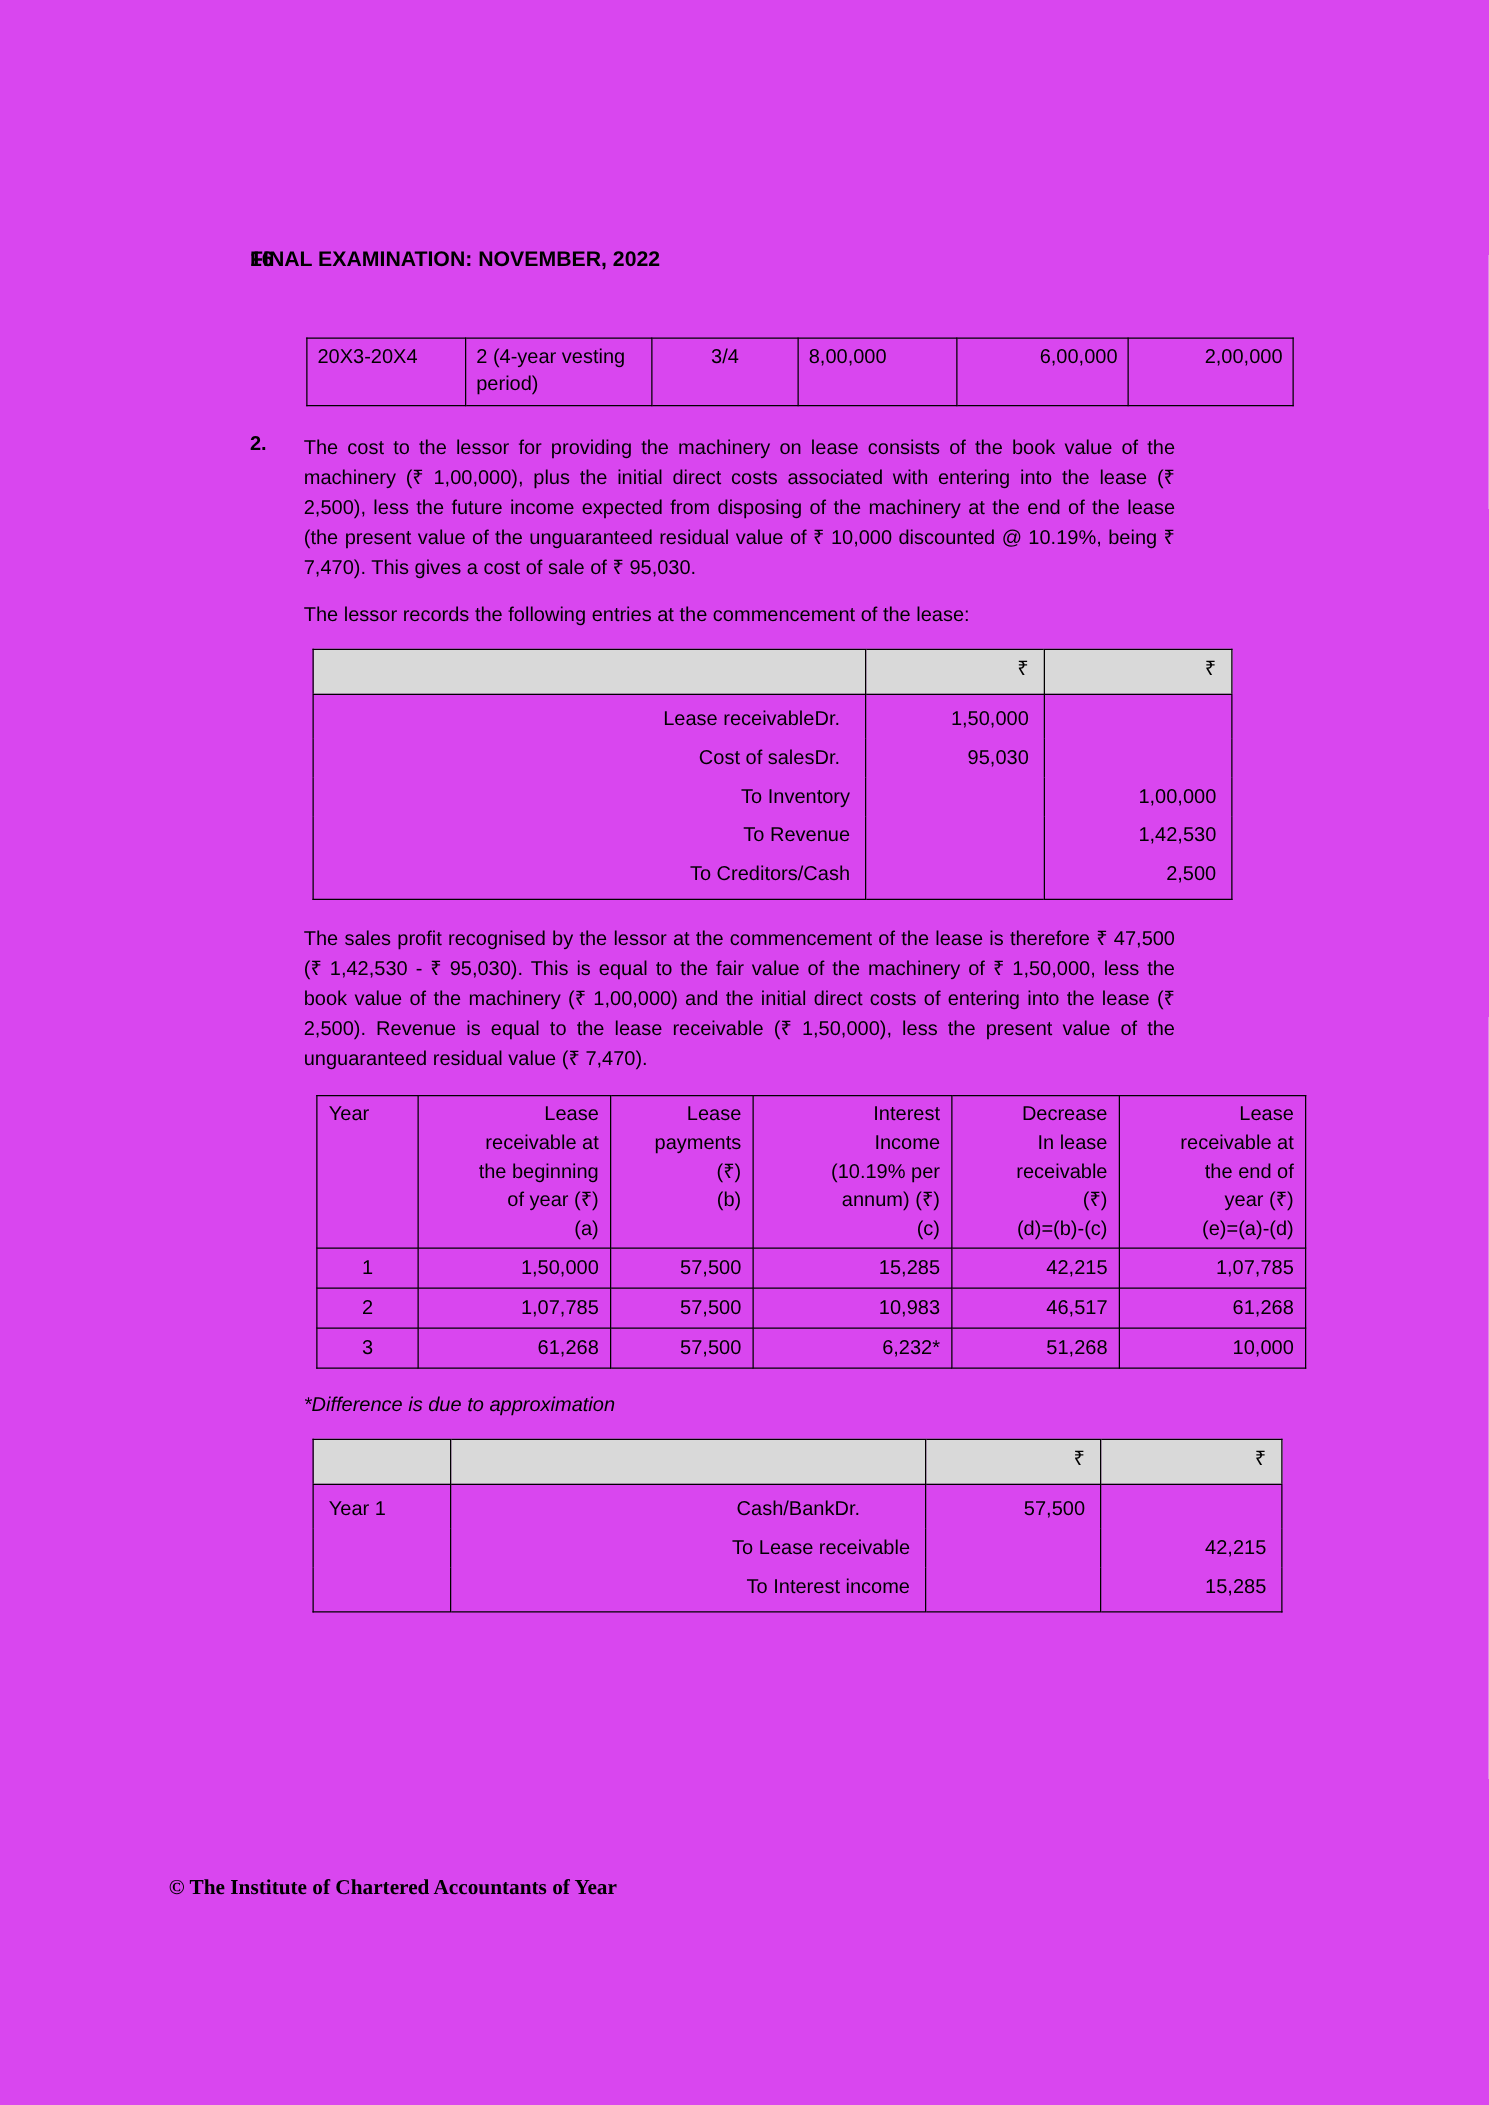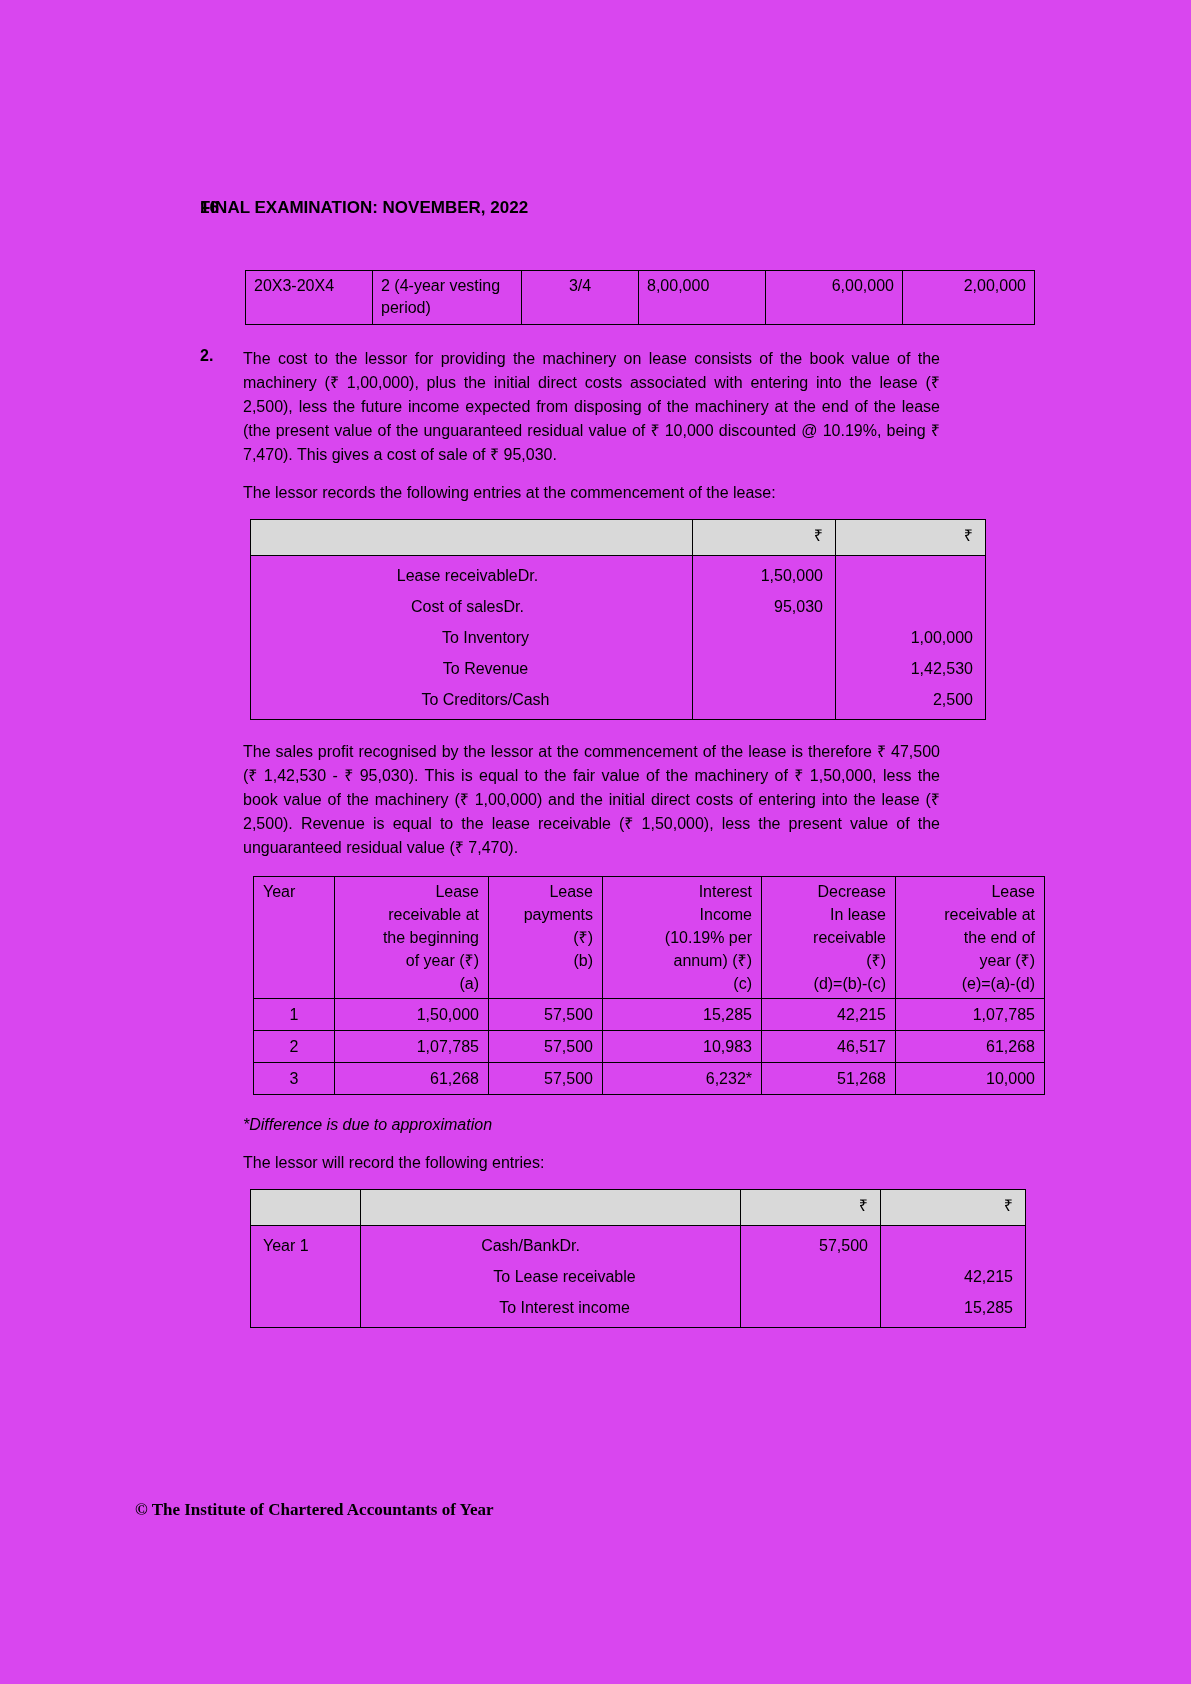--- a/index.html
+++ b/index.html
@@ -43,21 +43,21 @@
   .journal .desc{border-right:1px solid #000;}
   .j1 .desc{width:417px;}
   .j2 .yearcol{width:85px;border-right:1px solid #000;}
   .j2 .desc{width:355px;}
   .journal .a1{border-right:1px solid #000;text-align:right;}
   .j1 .a1{width:118px;}
   .j2 .a1{width:115px;}
   .journal .a2{text-align:right;}
   .j1 .a2{width:125px;}
   .j2 .a2{width:120px;}
-  .descflex{display:flex;justify-content:center;}
+  .descflex{display:flex;justify-content:flex-end;}
   .journal .ind{padding-left:40px;}
   .j1 .dr{margin-right:8px;}
   .j2 .dr{margin-right:40px;}
   .journal tbody tr td{border-top:none;border-bottom:none;}
   .journal tbody tr:first-child td{padding-top:8px;}
   .journal tbody tr:last-child td{padding-bottom:8px;}
 
   
   .amort{margin:16px 0 0 53px;width:677px;table-layout:fixed;}
   .amort th,.amort td{border:1px solid #000;padding:3px 9px;line-height:23px;}
@@ -221,21 +221,20 @@
           <td>57,500</td>
           <td>6,232*</td>
           <td>51,268</td>
           <td>10,000</td>
         </tr>
       </tbody>
     </table>
 
     <div class="plain footnote" style="margin-top:18px;">*Difference is due to approximation</div>
 
-    <div class="plain">The lessor will record the following entries:</div>
 
     <table class="journal j2">
       <thead>
         <tr class="head">
           <td class="yearcol"></td>
           <td class="desc"></td>
           <td class="a1">₹</td>
           <td class="a2">₹</td>
         </tr>
       </thead>

